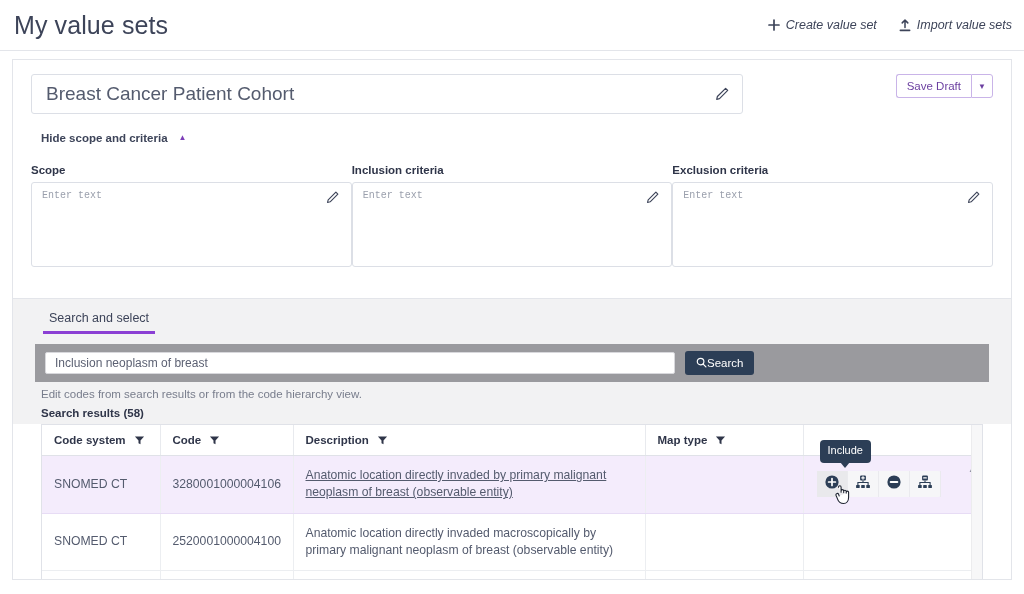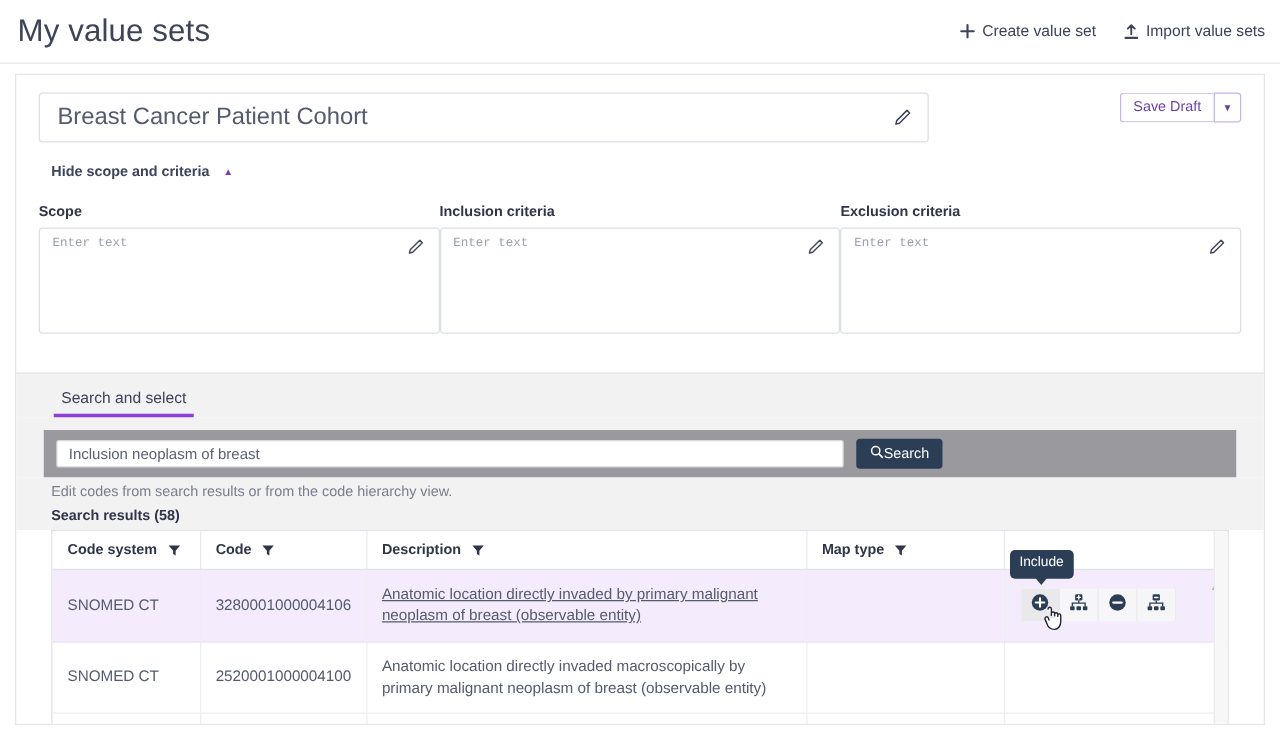--- a/index.html
+++ b/index.html
@@ -19,21 +19,21 @@
     justify-content: space-between;
     padding: 0 12px 0 14px;
     border-bottom: 1px solid #e3e5ea;
   }
   .page-title {
     font-size: 25px;
     font-weight: 400;
     color: #3d4459;
     letter-spacing: .1px;
   }
-  .header-actions { display: flex; align-items: center; gap: 22px; }
+  .header-actions { display: flex; align-items: center; gap: 22px; font-style: italic; }
   .hdr-action {
     display: flex; align-items: center; gap: 6px;
     font-size: 12.5px; color: #3d4459; cursor: pointer;
     white-space: nowrap;
   }
   .hdr-action .gly { font-size: 13px; line-height: 1; display:flex; align-items:center;}
 
   
   .card {
     margin: 8px 12px 0 12px;
@@ -249,21 +249,21 @@
     cursor: pointer;
     color: #2c3e56;
     border-right: 1px solid #eaeaee;
   }
   .act-btn:last-child { border-right: none; }
   .act-btn.active { background: #e9e9ec; }
 
   .tooltip {
     position: absolute;
     top: -16px;
-    left: 4px;
+    left: 16px;
     background: #2c3e56;
     color: #fff;
     font-size: 11px;
     padding: 3px 8px 4px 8px;
     border-radius: 4px;
     white-space: nowrap;
     z-index: 5;
   }
   .tooltip:after {
     content: "";

